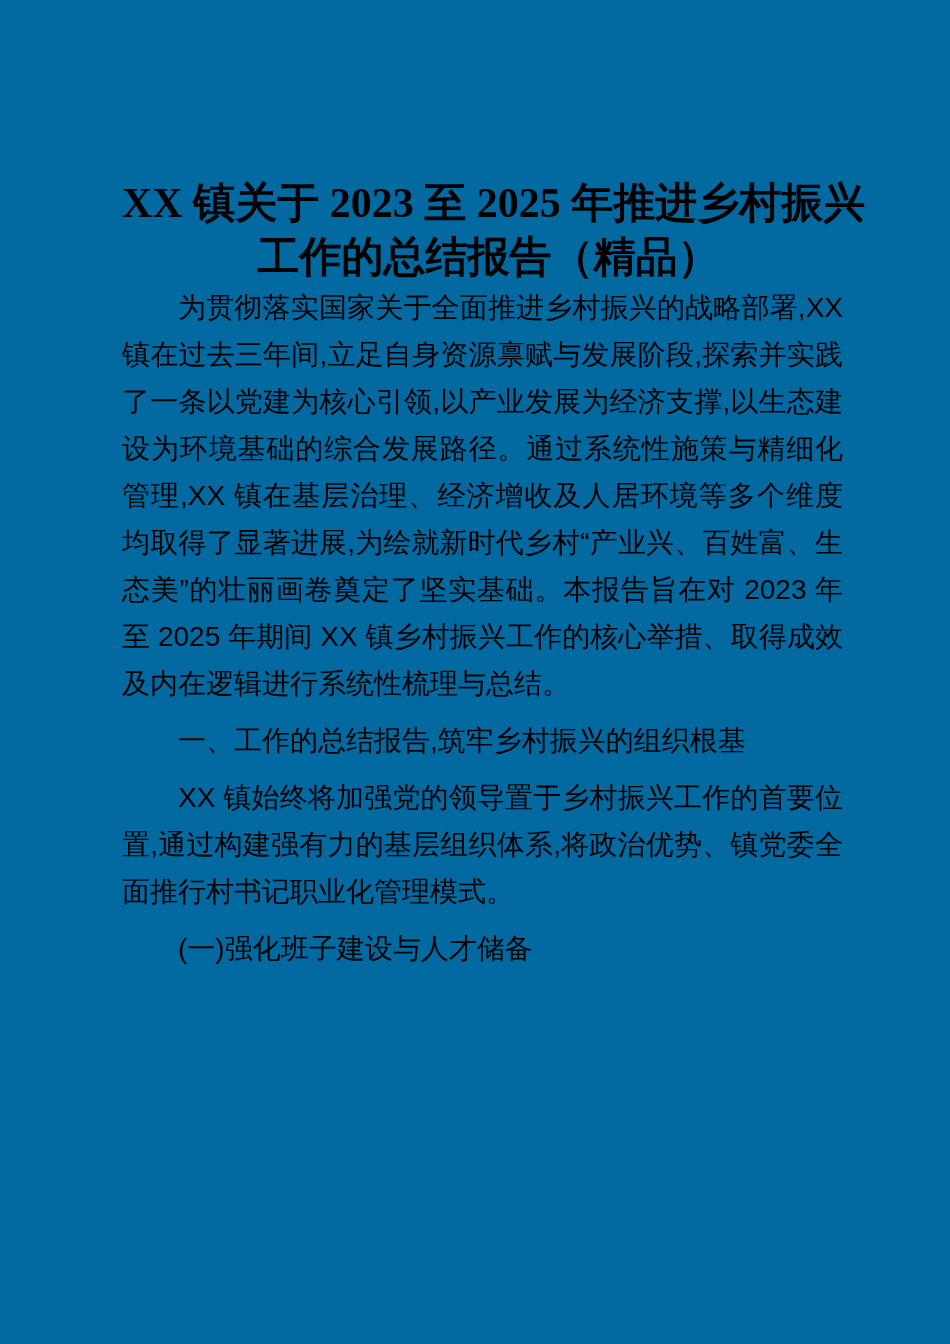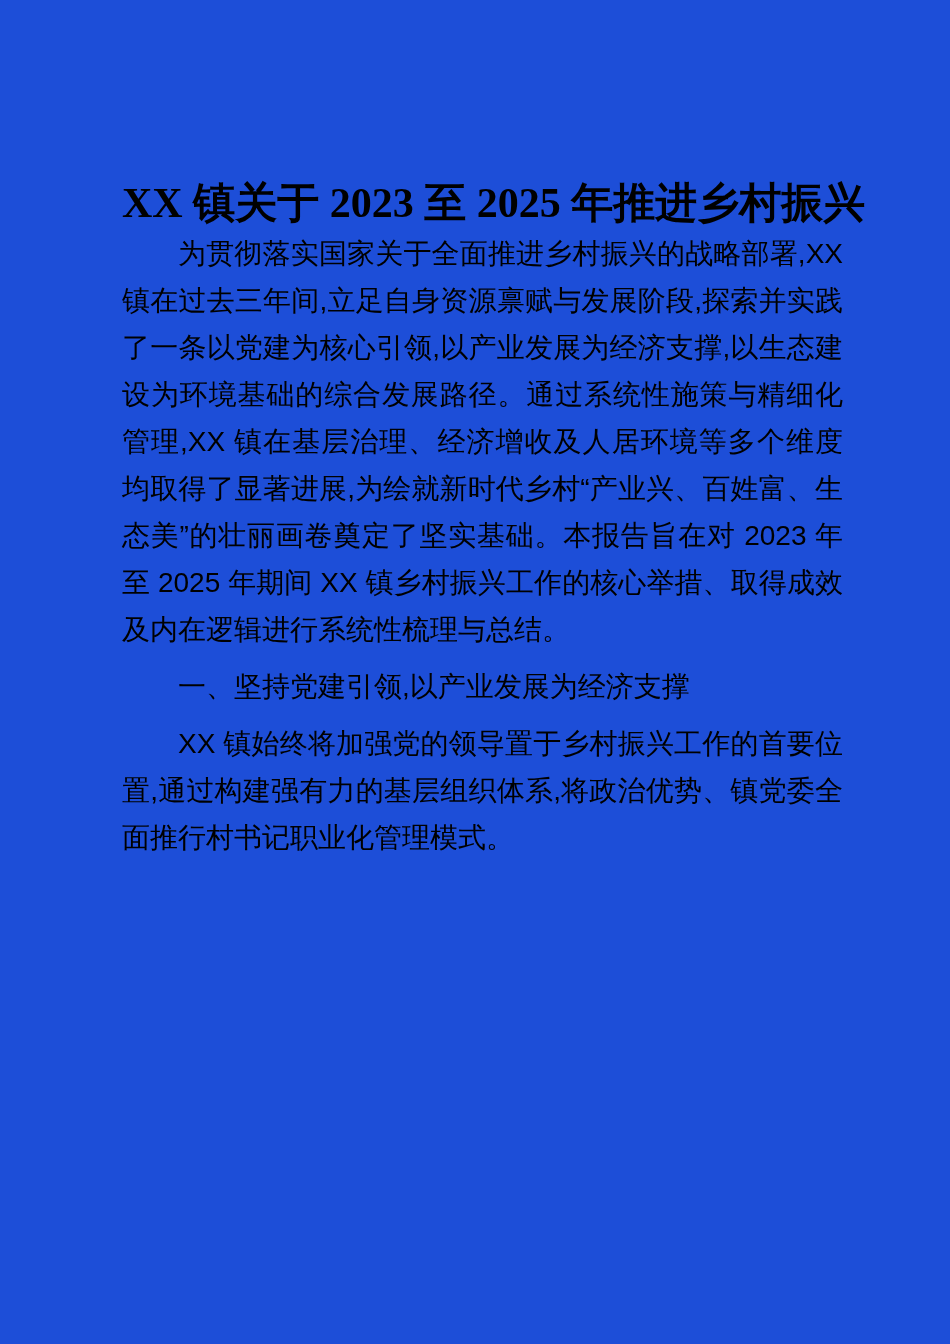--- a/index.html
+++ b/index.html
@@ -4,21 +4,21 @@
 <style>
   html, body {
     margin: 0;
     padding: 0;
     background: #ffffff;
   }
   .page {
     position: relative;
     width: 950px;
     height: 1344px;
-    background: #1d4ed8;
+    background: #0369a1;
     overflow: hidden;
   }
   .content {
     position: absolute;
     left: 122px;
     top: 176px;
     width: 733px;
     color: #000000;
   }
   .doc-title {
@@ -51,24 +51,26 @@
   }
 </style>
 </head>
 <body>
 
 <div class="page">
   <div class="content">
 
     <h1 class="doc-title">
       <div class="title-line">XX 镇关于 2023 至 2025 年推进乡村振兴</div>
+      <div class="title-line">工作的总结报告（精品）</div>
     </h1>
 
     <p class="para">为贯彻落实国家关于全面推进乡村振兴的战略部署,XX 镇在过去三年间,立足自身资源禀赋与发展阶段,探索并实践了一条以党建为核心引领,以产业发展为经济支撑,以生态建设为环境基础的综合发展路径。通过系统性施策与精细化管理,XX 镇在基层治理、经济增收及人居环境等多个维度均取得了显著进展,为绘就新时代乡村“产业兴、百姓富、生态美”的壮丽画卷奠定了坚实基础。本报告旨在对 2023 年至 2025 年期间 XX 镇乡村振兴工作的核心举措、取得成效及内在逻辑进行系统性梳理与总结。</p>
 
-    <p class="para heading">一、坚持党建引领,以产业发展为经济支撑</p>
+    <p class="para heading">一、工作的总结报告,筑牢乡村振兴的组织根基</p>
 
     <p class="para">XX 镇始终将加强党的领导置于乡村振兴工作的首要位置,通过构建强有力的基层组织体系,将政治优势、镇党委全面推行村书记职业化管理模式。</p>
 
+    <p class="para heading">(一)强化班子建设与人才储备</p>
 
 
   </div>
 </div>
 
 </body></html>

